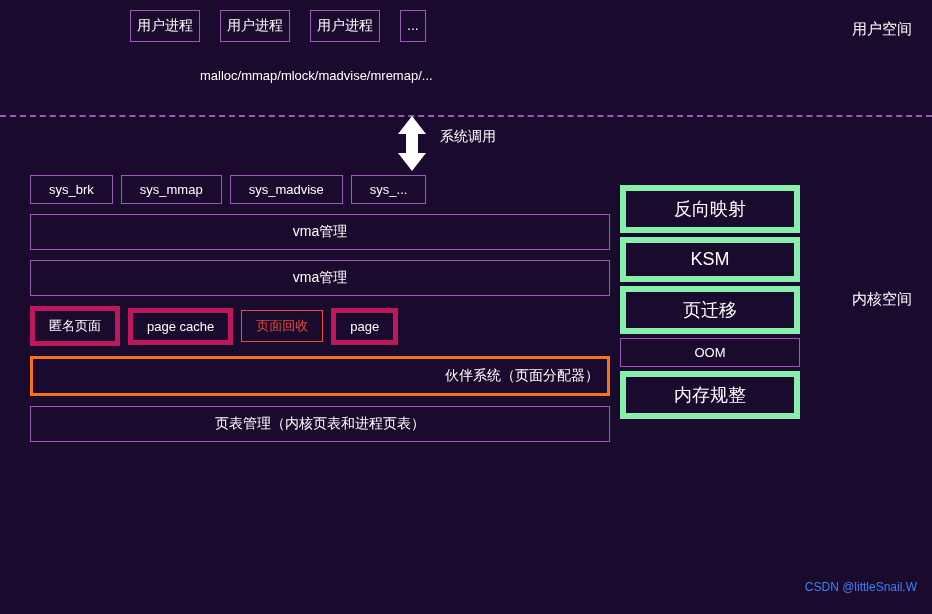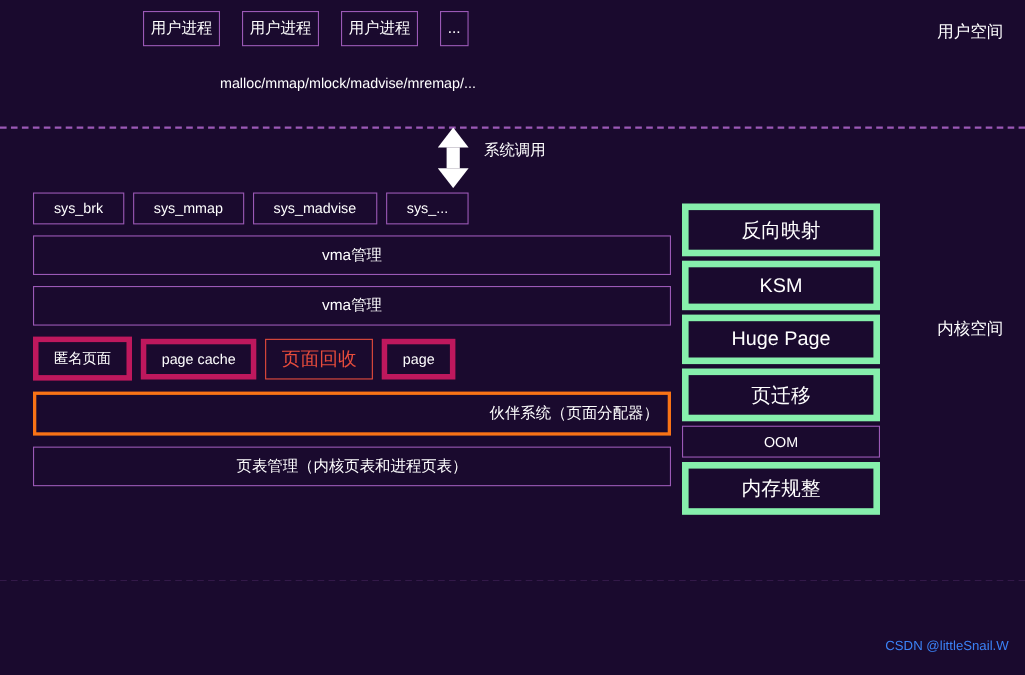--- a/index.html
+++ b/index.html
@@ -149,21 +149,21 @@
       padding: 6px 14px;
       color: #ffffff;
       font-size: 13px;
       background: transparent;
     }
 
     .mm-box-highlight {
       border: 1px solid #e74c3c;
       padding: 6px 14px;
       color: #e74c3c;
-      font-size: 17px;
+      font-size: 13px;
       background: transparent;
     }
 
     
     .buddy-row {
       display: flex;
       gap: 0;
       margin-bottom: 10px;
     }
 
@@ -288,21 +288,20 @@
     <div class="buddy-row">
       <div class="buddy-box">伙伴系统（页面分配器）</div>
     </div>
 
     <div class="pagetable-box">页表管理（内核页表和进程页表）</div>
   </div>
 
   <div class="right-panel">
     <div class="right-box">反向映射</div>
     <div class="right-box">KSM</div>
-    <div class="right-box">Huge Page</div>
     <div class="right-box">页迁移</div>
     <div class="right-box" style="border:1px solid #9b59b6; padding:6px 10px; text-align:center; color:#fff; font-size:13px; background:transparent;">OOM</div>
     <div class="right-box">内存规整</div>
   </div>
 
   <div class="hardware-space">
     
     
   </div>
 

